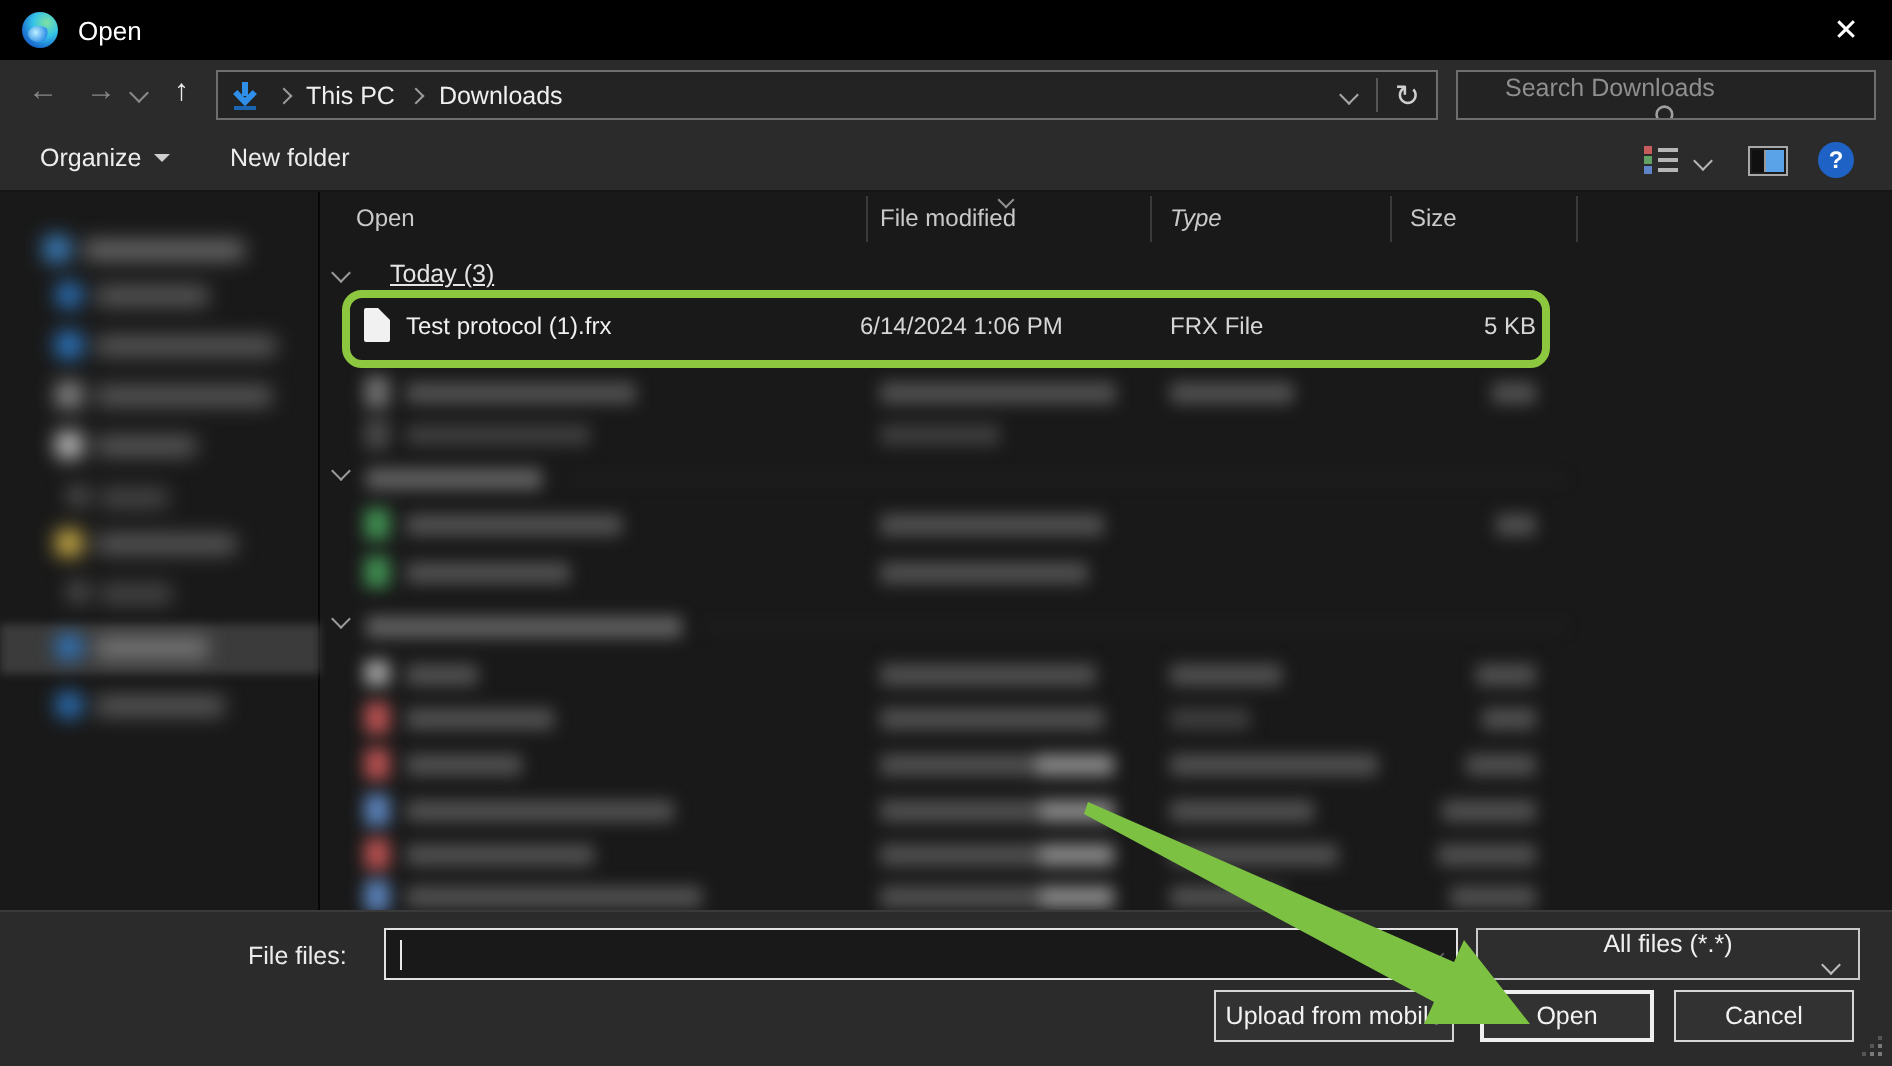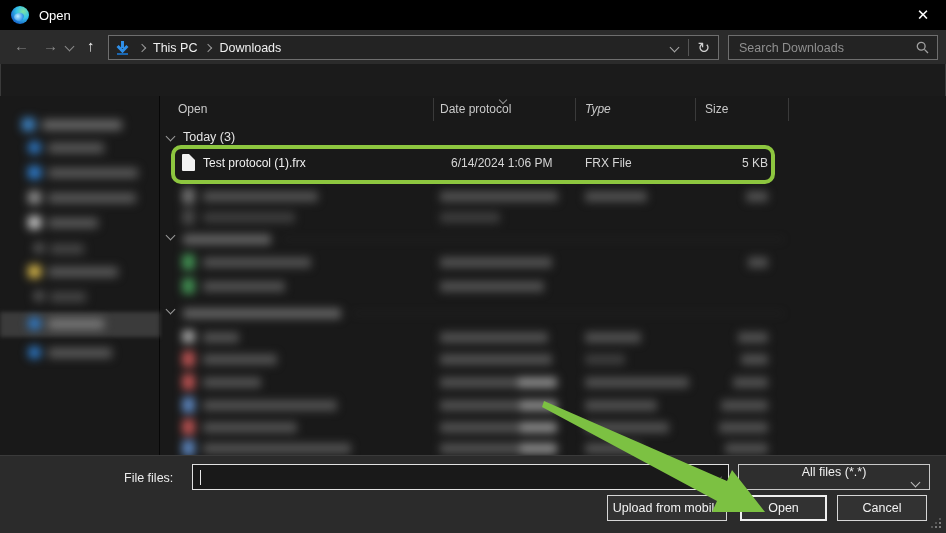--- a/index.html
+++ b/index.html
@@ -23,21 +23,21 @@
   .chev{display:inline-block;width:6px;height:6px;border-right:1.4px solid currentColor;
     border-bottom:1.4px solid currentColor;}
   .chev-d{transform:rotate(45deg);}
   .chev-r{transform:rotate(-45deg);width:5px;height:5px;}
   .addressbar{position:absolute;left:108px;top:5px;width:611px;height:25px;border:1px solid #6e6e6e;
     background:#232323;display:flex;align-items:center;box-sizing:border-box;}
   .crumb-text{color:#f0f0f0;font-size:12.5px;margin:0 8px;}
   .addr-sep{width:1px;height:17px;background:#555;margin:0 2px;}
   .refresh{color:#cfcfcf;font-size:15px;margin:0 8px 0 6px;}
   .searchbox{position:absolute;left:728px;top:5px;width:210px;height:25px;border:1px solid #6e6e6e;
-    background:#232323;display:flex;align-items:center;box-sizing:border-box;padding:0 8px;}
+    background:#232323;display:flex;align-items:center;box-sizing:border-box;padding:0 8px;flex-direction:column;}
   .searchbox input{flex:1;background:transparent;border:none;outline:none;color:#e8e8e8;
     font-family:"Liberation Sans",sans-serif;font-size:12.5px;}
   .searchbox input::placeholder{color:#8f8f8f;}
 
   
   .toolbar{position:absolute;left:0;top:64px;right:0;height:32px;background:#2b2b2b;border-bottom:1px solid #151515;box-sizing:border-box;}
   .tool-item{position:absolute;top:8px;color:#ededed;font-size:12.5px;display:flex;align-items:center;gap:6px;}
   .tri-d{width:0;height:0;border-left:4px solid transparent;border-right:4px solid transparent;border-top:4px solid #cfcfcf;}
   .details-icon{position:absolute;left:822px;top:9px;width:17px;height:14px;}
   .details-icon .sq{position:absolute;left:0;width:4px;height:4px;}
@@ -133,20 +133,40 @@
 
     <div class="searchbox">
       <input type="text" placeholder="Search Downloads" style="">
       <svg width="13" height="13">
         <circle cx="5.2" cy="5.2" r="3.9" stroke="#a0a0a0" stroke-width="1.3" fill="none"></circle>
         <line x1="8.4" y1="8.4" x2="12" y2="12" stroke="#a0a0a0" stroke-width="1.3"></line>
       </svg>
     </div>
   </div>
 
+  <div class="toolbar">
+    <div class="tool-item" style="left:20px;">
+      <span>Organize</span>
+      <span class="tri-d"></span>
+    </div>
+    <div class="tool-item" style="left:115px;">
+      <span>New folder</span>
+    </div>
+    <div class="details-icon">
+      <div class="sq" style="top:0;background:#c75b5b;"></div>
+        <div class="ln" style="top:1px;"></div>
+      <div class="sq" style="top:5px;background:#63a063;"></div>
+        <div class="ln" style="top:6px;"></div>
+      <div class="sq" style="top:10px;background:#5f85c7;"></div>
+        <div class="ln" style="top:11px;"></div>
+    </div>
+    <span class="chev chev-d" style="position:absolute;left:848px;top:13px;color:#b5b5b5;"></span>
+    <div class="pane-icon"></div>
+    <div class="help-icon">?</div>
+  </div>
 
   <div class="main">
 
     <div class="sidebar">
       <div class="side-sel"></div>
       <div class="side-blur">
         <div class="si" style="left:22px;top:22px;background:#3e86c8;"></div>
           <div class="sb" style="left:42px;top:24px;width:80px;background:#6a6a6a;"></div>
         <div class="si" style="left:28px;top:45px;background:#2f7fd0;border-radius:50%;"></div>
           <div class="sb" style="left:48px;top:47px;width:56px;"></div>
@@ -165,36 +185,36 @@
         <div class="si" style="left:28px;top:221px;background:#2f7fd0;border-radius:50%;"></div>
           <div class="sb" style="left:48px;top:223px;width:56px;background:#7a7a7a;"></div>
         <div class="si" style="left:28px;top:250px;background:#2f7fd0;border-radius:50%;"></div>
           <div class="sb" style="left:48px;top:252px;width:64px;"></div>
       </div>
     </div>
 
     <div class="listpane">
 
       <span class="col-header" style="left:15px;">Open</span>
-      <span class="col-header" style="left:277px;">Date protocol</span>
+      <span class="col-header" style="left:277px;">File modified</span>
       <span class="col-header" style="left:422px;font-style:italic;">Type</span>
       <span class="col-header" style="left:542px;">Size</span>
       <span class="chev chev-d sort-chev" style="width:5px;height:5px;border-width:1.2px;"></span>
       <div class="col-sep" style="left:270px;"></div>
       <div class="col-sep" style="left:412px;"></div>
       <div class="col-sep" style="left:532px;"></div>
       <div class="col-sep" style="left:625px;"></div>
 
       <span class="chev chev-d group-chev" style="left:4px;top:37px;"></span>
-      <span class="group-label" style="left:20px;top:34px;">Today (3)</span>
+      <span class="group-label" style="left:32px;top:34px;text-decoration:underline;">Today (3)</span>
 
       <div>
         <div class="doc-icon"></div>
         <span class="cell" style="left:40px;top:60px;color:#f0f0f0;">Test protocol (1).frx</span>
-        <span class="cell" style="left:288px;top:60px;">6/14/2024 1:06 PM</span>
+        <span class="cell" style="left:267px;top:60px;">6/14/2024 1:06 PM</span>
         <span class="cell" style="left:422px;top:60px;">FRX File</span>
         <span class="cell" style="left:560px;top:60px;width:45px;text-align:right;">5 KB</span>
       </div>
 
       <span class="chev chev-d group-chev" style="left:4px;top:136px;"></span>
       <span class="chev chev-d group-chev" style="left:4px;top:210px;"></span>
 
       <div class="list-blur">
         <div class="bi" style="left:19px;top:92px;background:#6a6a6a;"></div>
         <div class="bb" style="left:40px;top:95px;width:115px;"></div>

